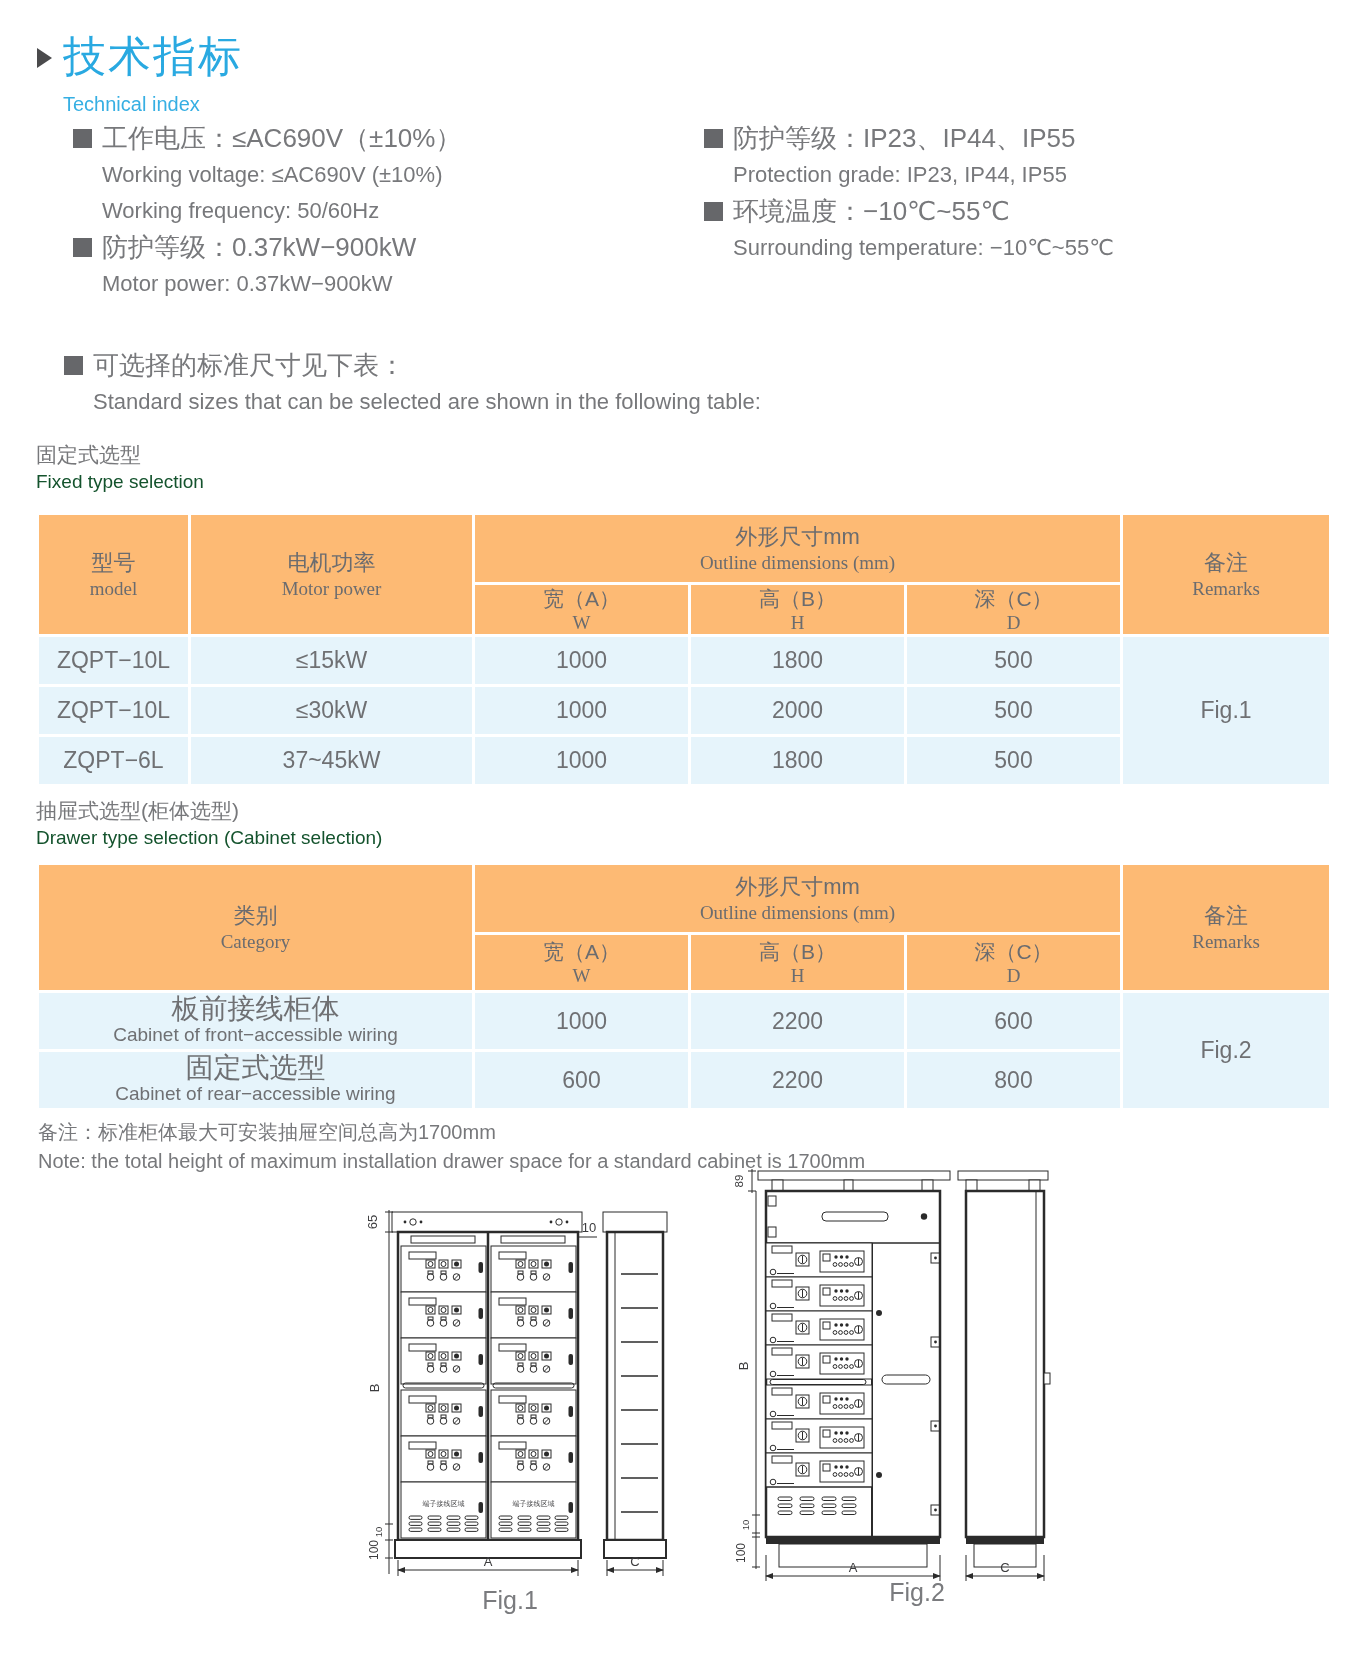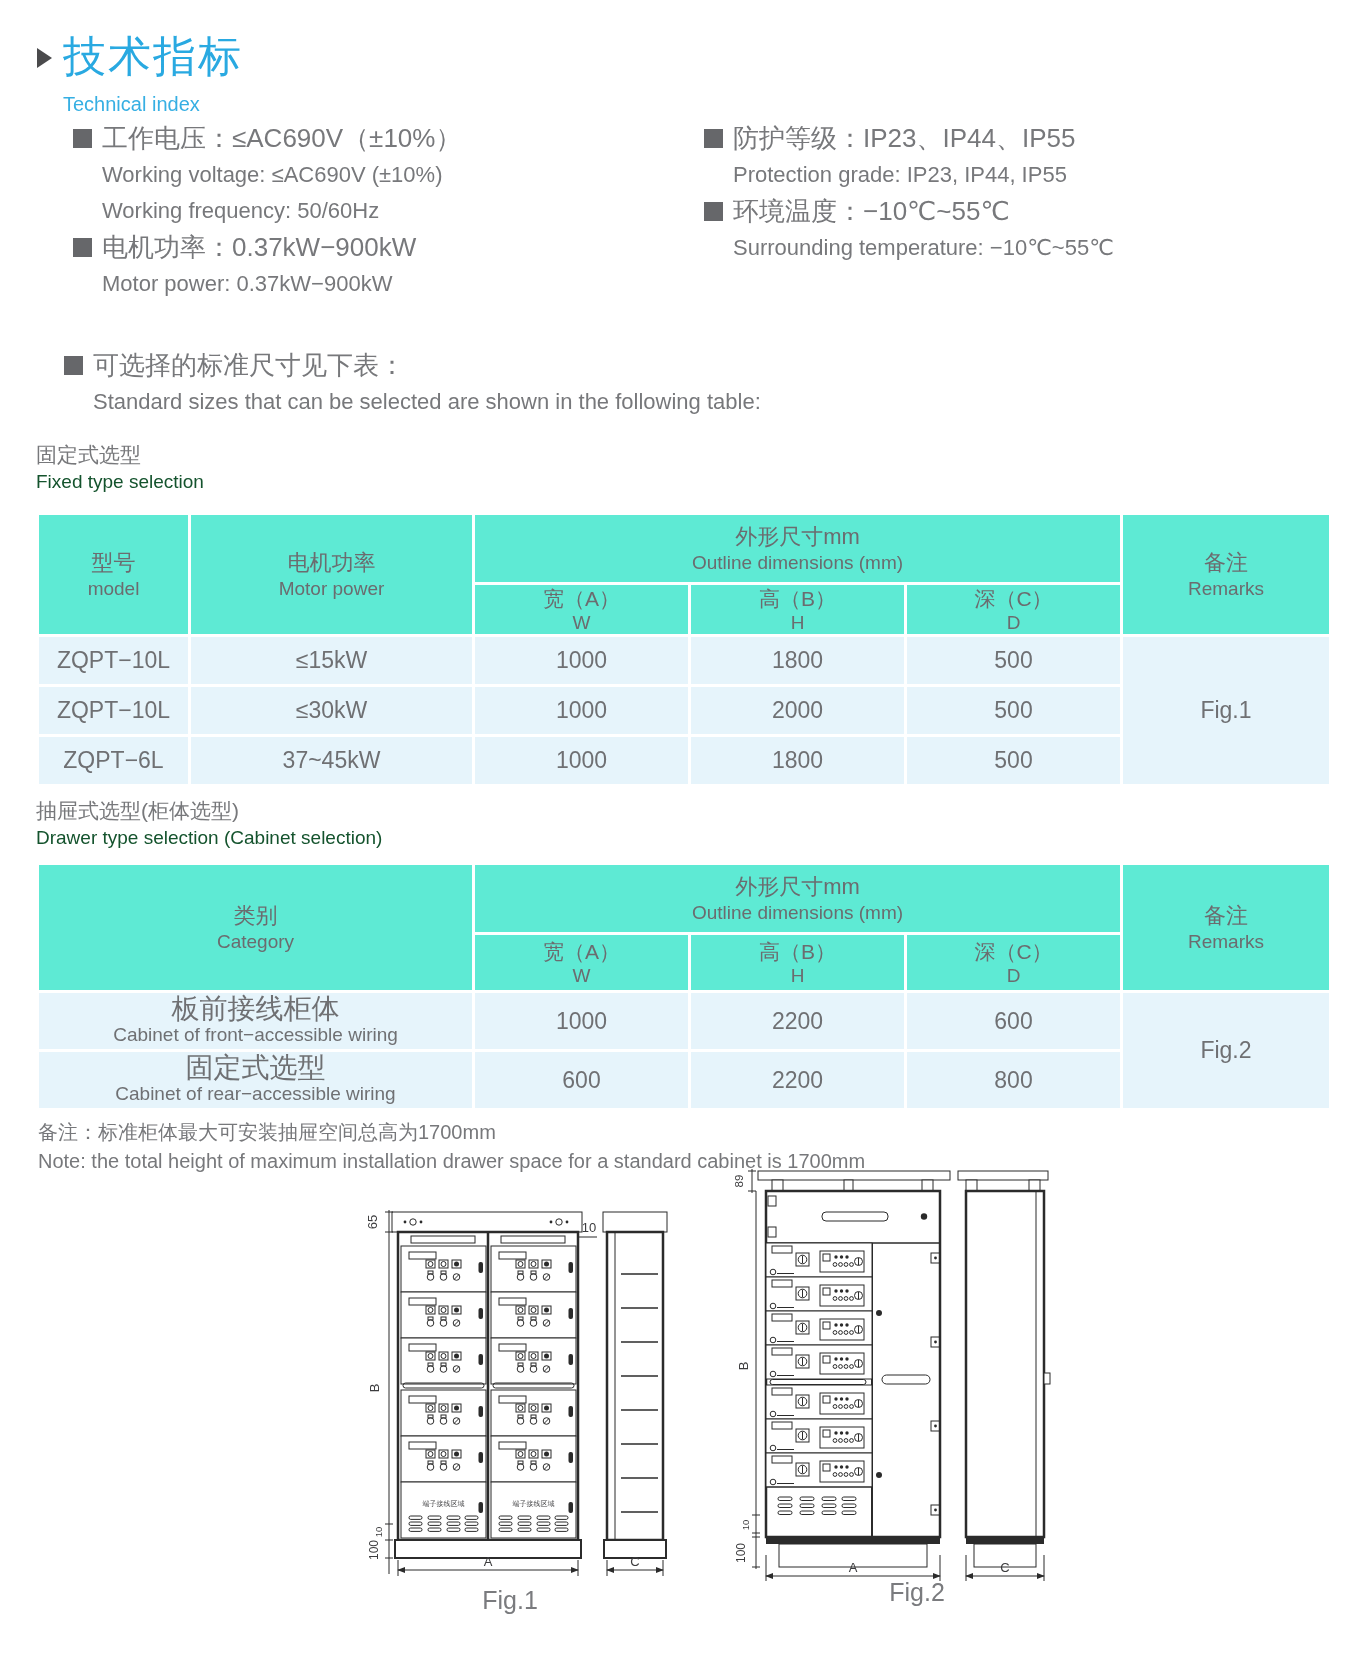--- a/index.html
+++ b/index.html
@@ -25,24 +25,24 @@
   .sec { position:absolute; left:36px; }
   .sec1 { top:441px; }
   .sec2 { top:797px; }
   .sec-cn { font-size:21px; color:#77787B; line-height:28px; }
   .sec-en { font-size:19px; color:#14532d; line-height:25px; }
   
   table.spec { position:absolute; border-collapse:collapse; table-layout:fixed; }
   .t1 { left:36px; top:512px; width:1296px; }
   .t2 { left:36px; top:862px; width:1296px; }
   .spec th, .spec td { border:3px solid #fff; padding:0; text-align:center; vertical-align:middle; font-weight:normal; }
-  .spec th { background:#5eead4; color:#6B6C6F; }
+  .spec th { background:#fdba74; color:#6B6C6F; }
   .spec td { background:#E6F4FB; color:#6F7073; font-size:23px; }
   .h-cn { font-size:22px; line-height:29px; }
-  .h-en { font-size:19px; line-height:24px; }
+  .h-en { font-size:19px; line-height:24px;font-family:Liberation Serif, serif; }
   .sub .h-cn { font-size:21px; line-height:27px; }
   .sub .h-en { font-size:19px; line-height:22px; }
   .cat-cn { font-size:28px; line-height:28px;text-align:center; }
   .cat-en { font-size:19px; line-height:24px; }
   
   .note { position:absolute; left:38px; top:1118px; }
   .note div { font-size:20px; line-height:29px; color:#77787B; white-space:nowrap; }
   
   .fig { position:absolute; }
   #fig1 { left:345px; top:1140px; }
@@ -70,21 +70,21 @@
           <span>工作电压：≤AC690V（±10%）</span>
         </div>
       <div class="en-line">Working voltage: ≤AC690V (±10%)</div>
     </div>
     <div>
       <div class="en-line">Working frequency: 50/60Hz</div>
     </div>
     <div>
       <div class="cn-line">
           <span class="sq"></span>
-          <span>电机功率：0.37kW−900kW</span>
+          <span>防护等级：0.37kW−900kW</span>
         </div>
       <div class="en-line">Motor power: 0.37kW−900kW</div>
     </div>
   </div>
 
   <div class="specs-right">
     <div>
       <div class="cn-line">
           <span class="sq"></span>
           <span>防护等级：IP23、IP44、IP55</span>

